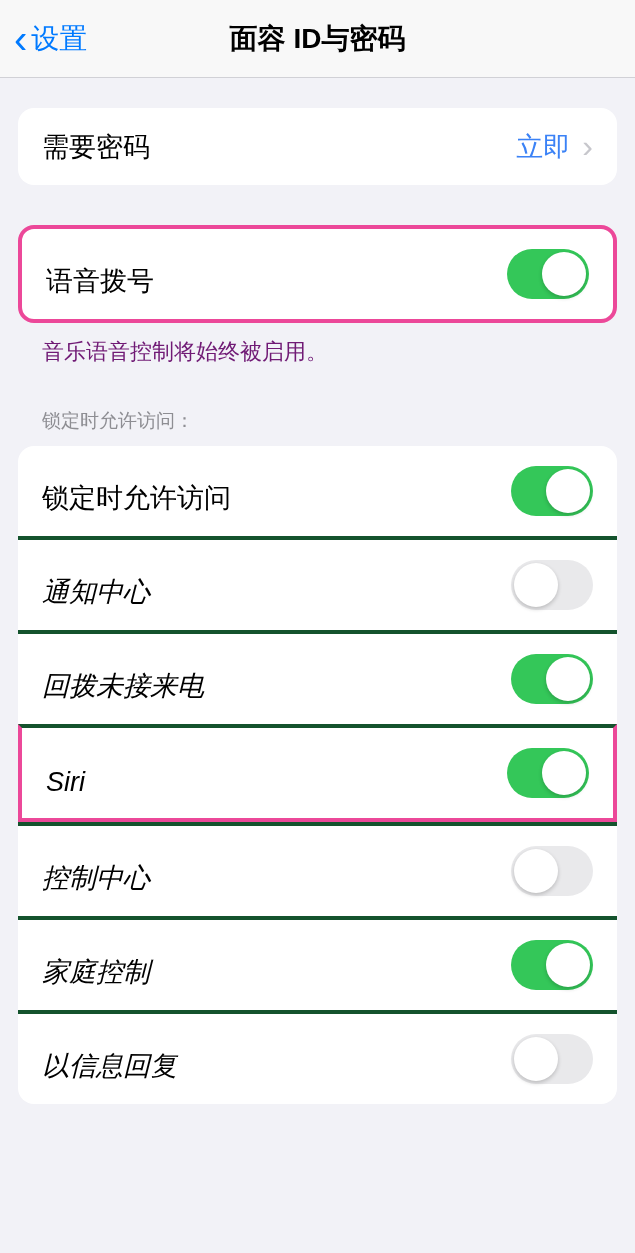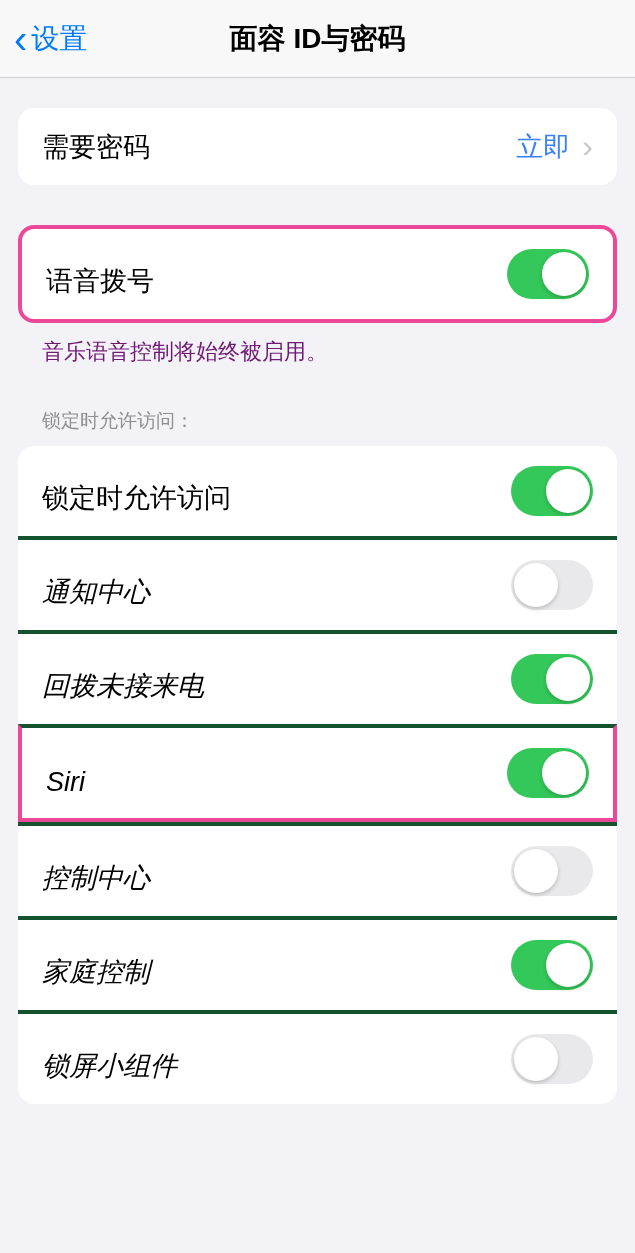--- a/index.html
+++ b/index.html
@@ -164,18 +164,18 @@
       </div>
       <div class="row">
         <span class="row-label">控制中心</span>
         <div class="toggle off"></div>
       </div>
       <div class="row">
         <span class="row-label">家庭控制</span>
         <div class="toggle on"></div>
       </div>
       <div class="row">
-        <span class="row-label">锁屏小组件</span>
+        <span class="row-label">以信息回复</span>
         <div class="toggle off"></div>
       </div>
     </div>
 
 </div>
 
 </body></html>

